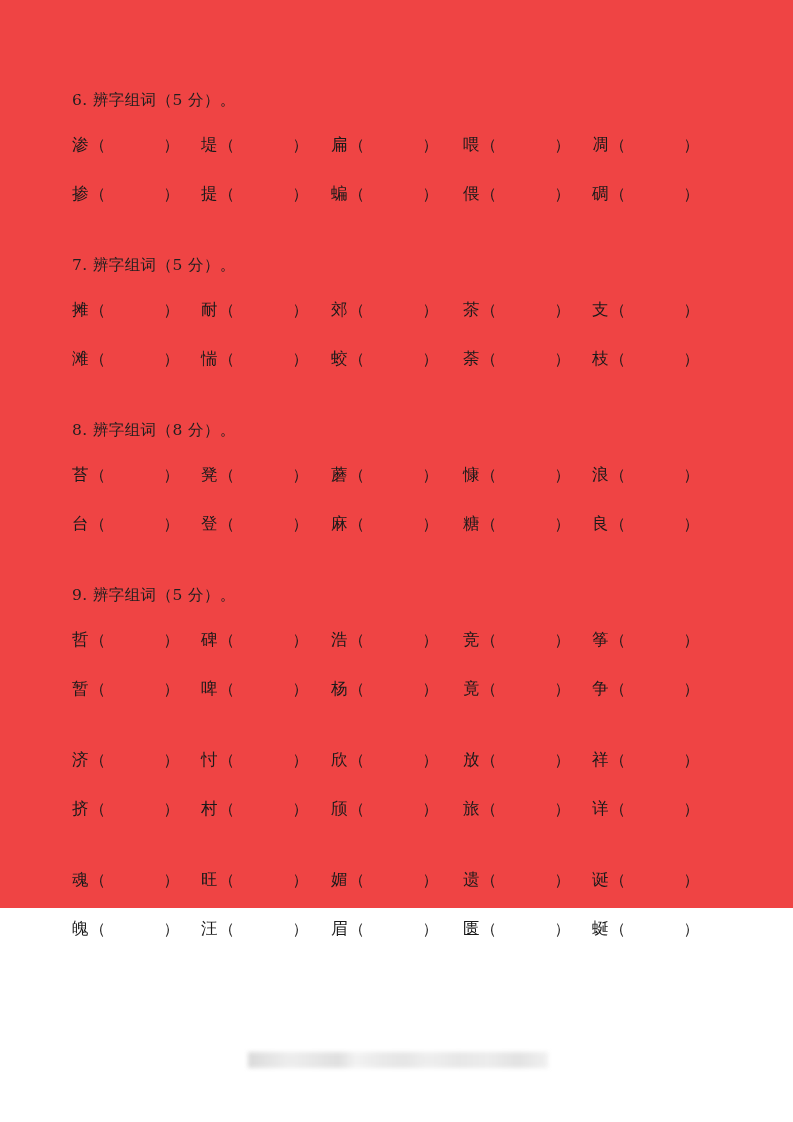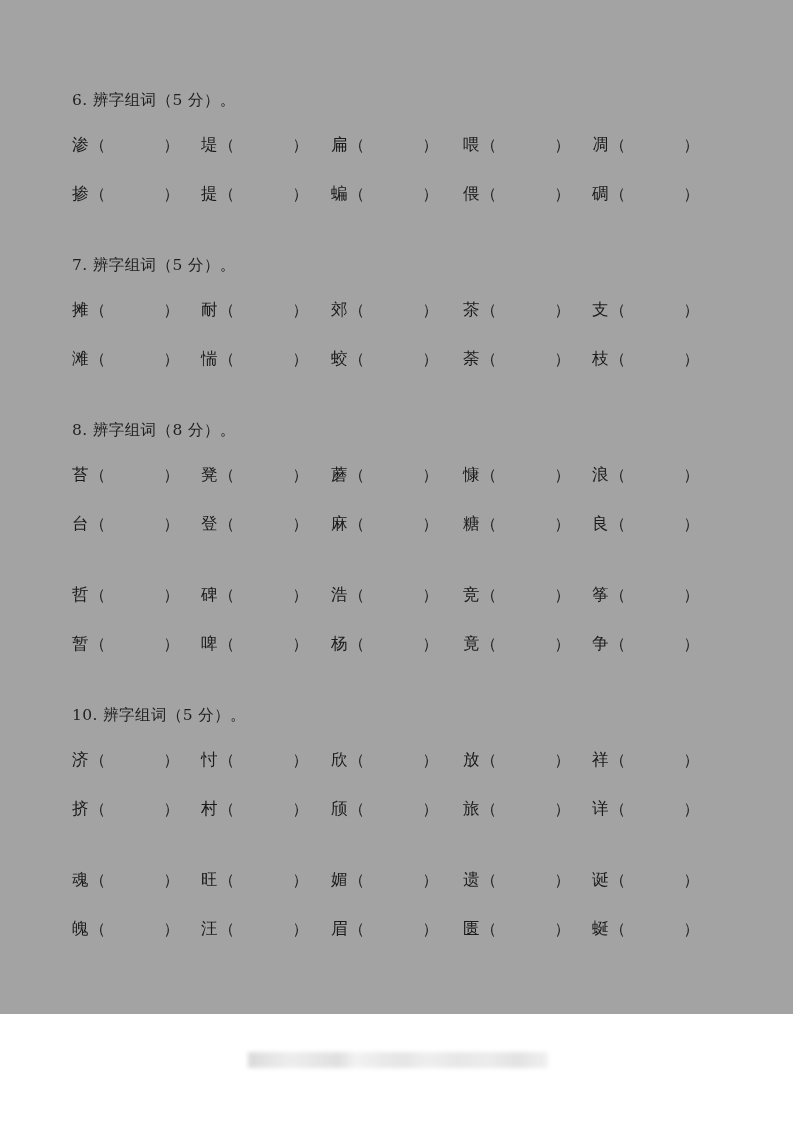--- a/index.html
+++ b/index.html
@@ -12,22 +12,22 @@
     height: 1122px;
     position: relative;
     font-family: "DejaVu Serif", "Liberation Serif", serif;
     color: #1a1a1a;
     overflow: hidden;
   }
   .page {
     position: absolute;
     left: 0; top: 0;
     width: 793px;
-    height: 1014px;
-    background: #a3a3a3;
+    height: 908px;
+    background: #ef4444;
   }
   .content {
     position: absolute;
     left: 72px;
     top: 88px;
     width: 660px;
   }
   .section {
     margin-bottom: 0;
   }
@@ -145,37 +145,37 @@
         </div>
         <div class="char-row">
           <div class="cell col-0"><span class="hanzi">台</span><span class="paren-open">（</span><span class="blank"></span><span class="paren-close">）</span></div>
           <div class="cell col-1"><span class="hanzi">登</span><span class="paren-open">（</span><span class="blank"></span><span class="paren-close">）</span></div>
           <div class="cell col-2"><span class="hanzi">麻</span><span class="paren-open">（</span><span class="blank"></span><span class="paren-close">）</span></div>
           <div class="cell col-3"><span class="hanzi">糖</span><span class="paren-open">（</span><span class="blank"></span><span class="paren-close">）</span></div>
           <div class="cell col-4"><span class="hanzi">良</span><span class="paren-open">（</span><span class="blank"></span><span class="paren-close">）</span></div>
         </div>
       </div>
       <div class="section">
+        <div class="section-title">9. 辨字组词（5 分）。</div>
         <div class="char-row">
           <div class="cell col-0"><span class="hanzi">哲</span><span class="paren-open">（</span><span class="blank"></span><span class="paren-close">）</span></div>
           <div class="cell col-1"><span class="hanzi">碑</span><span class="paren-open">（</span><span class="blank"></span><span class="paren-close">）</span></div>
           <div class="cell col-2"><span class="hanzi">浩</span><span class="paren-open">（</span><span class="blank"></span><span class="paren-close">）</span></div>
           <div class="cell col-3"><span class="hanzi">竞</span><span class="paren-open">（</span><span class="blank"></span><span class="paren-close">）</span></div>
           <div class="cell col-4"><span class="hanzi">筝</span><span class="paren-open">（</span><span class="blank"></span><span class="paren-close">）</span></div>
         </div>
         <div class="char-row">
           <div class="cell col-0"><span class="hanzi">暂</span><span class="paren-open">（</span><span class="blank"></span><span class="paren-close">）</span></div>
           <div class="cell col-1"><span class="hanzi">啤</span><span class="paren-open">（</span><span class="blank"></span><span class="paren-close">）</span></div>
           <div class="cell col-2"><span class="hanzi">杨</span><span class="paren-open">（</span><span class="blank"></span><span class="paren-close">）</span></div>
           <div class="cell col-3"><span class="hanzi">竟</span><span class="paren-open">（</span><span class="blank"></span><span class="paren-close">）</span></div>
           <div class="cell col-4"><span class="hanzi">争</span><span class="paren-open">（</span><span class="blank"></span><span class="paren-close">）</span></div>
         </div>
       </div>
       <div class="section">
-        <div class="section-title">10. 辨字组词（5 分）。</div>
         <div class="char-row">
           <div class="cell col-0"><span class="hanzi">济</span><span class="paren-open">（</span><span class="blank"></span><span class="paren-close">）</span></div>
           <div class="cell col-1"><span class="hanzi">忖</span><span class="paren-open">（</span><span class="blank"></span><span class="paren-close">）</span></div>
           <div class="cell col-2"><span class="hanzi">欣</span><span class="paren-open">（</span><span class="blank"></span><span class="paren-close">）</span></div>
           <div class="cell col-3"><span class="hanzi">放</span><span class="paren-open">（</span><span class="blank"></span><span class="paren-close">）</span></div>
           <div class="cell col-4"><span class="hanzi">祥</span><span class="paren-open">（</span><span class="blank"></span><span class="paren-close">）</span></div>
         </div>
         <div class="char-row">
           <div class="cell col-0"><span class="hanzi">挤</span><span class="paren-open">（</span><span class="blank"></span><span class="paren-close">）</span></div>
           <div class="cell col-1"><span class="hanzi">村</span><span class="paren-open">（</span><span class="blank"></span><span class="paren-close">）</span></div>

